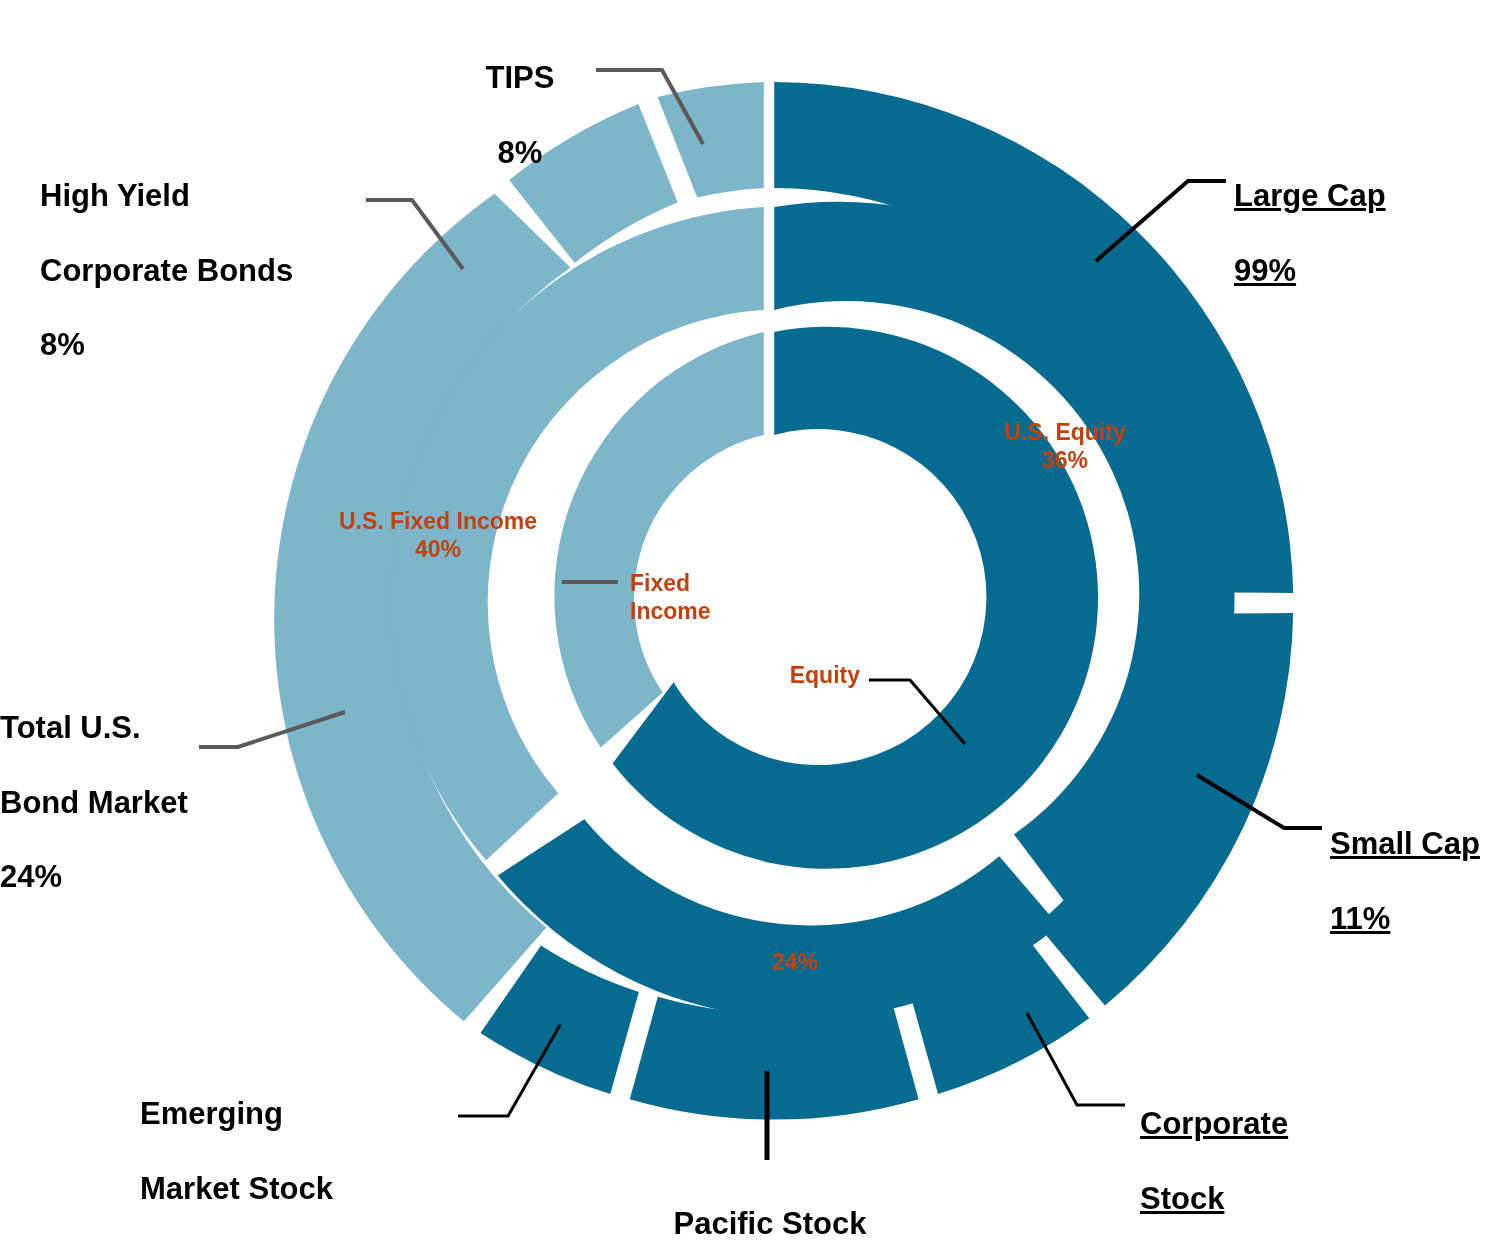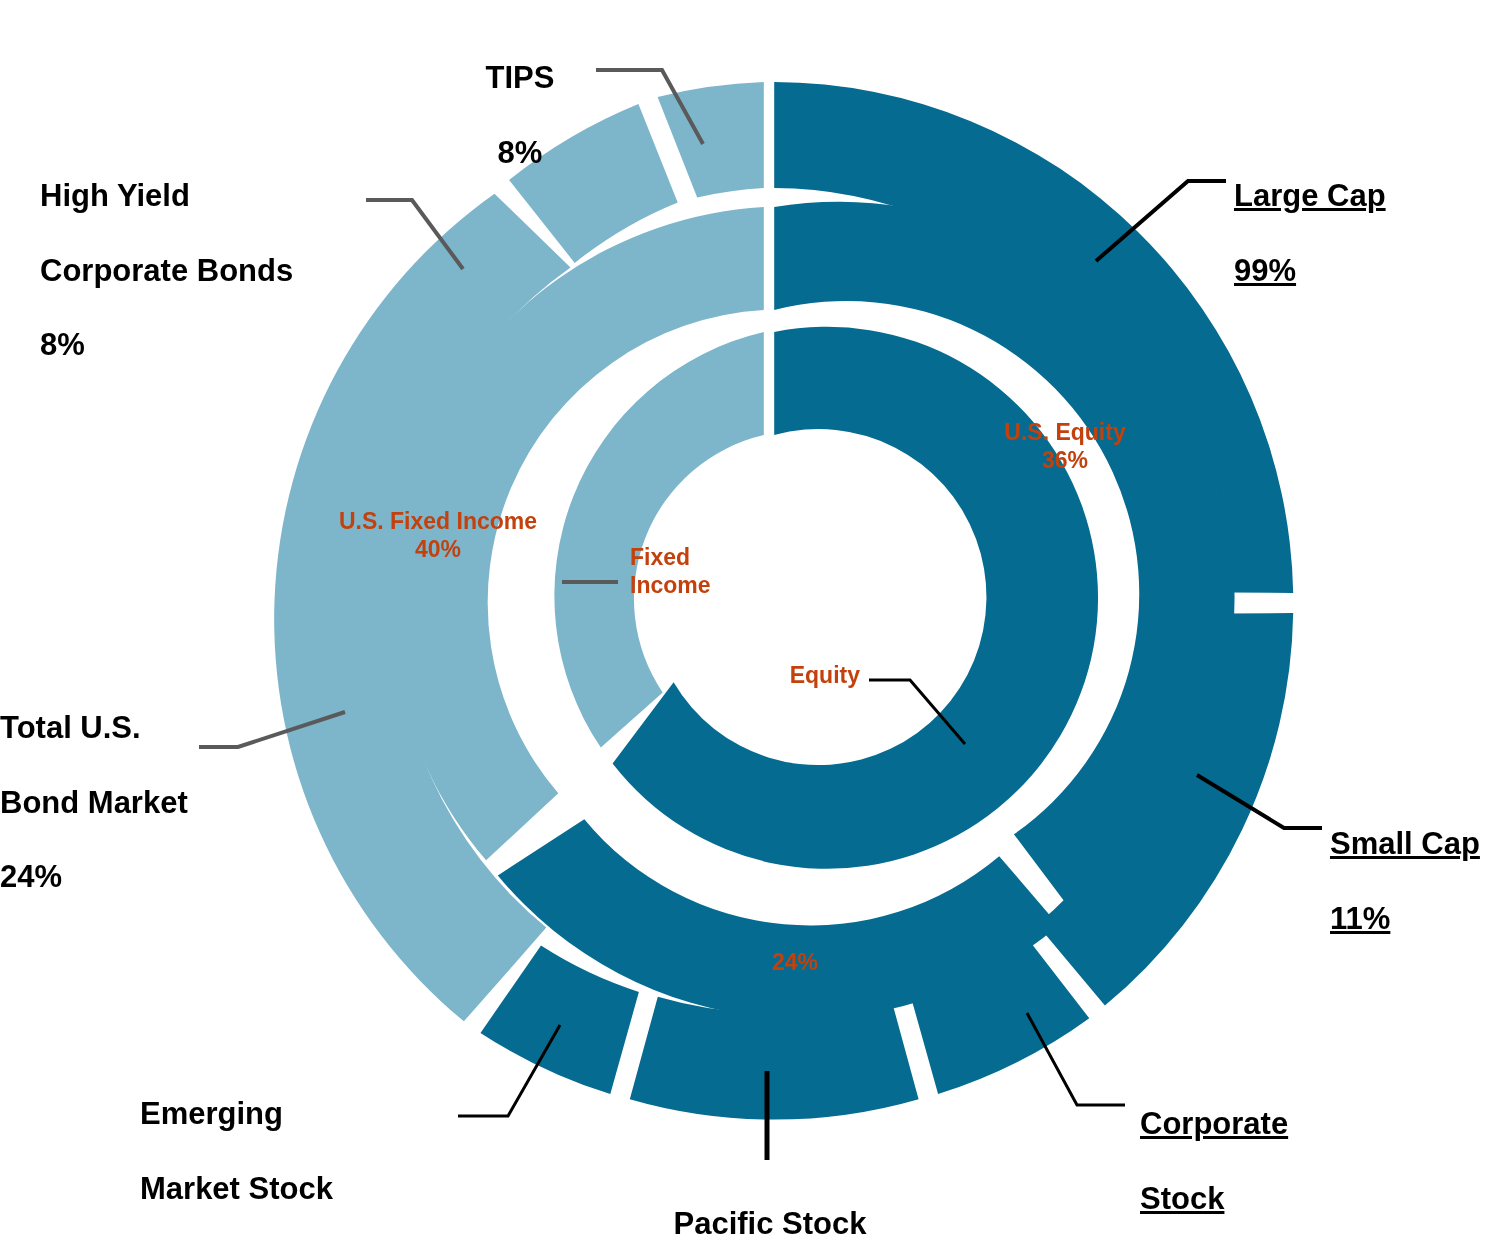--- a/index.html
+++ b/index.html
@@ -129,21 +129,21 @@
   <div class="inner-lbl" style="left:940px; top:418px; width:250px;">
     <span>U.S. Equity</span><br>
     <span>36%</span>
   </div>
 
   <div class="inner-lbl" style="left:600px; top:920px; width:390px;">
     <br>
     <span>24%</span>
   </div>
 
-  <div class="inner-lbl" style="left:630px; top:543px; width:190px; text-align:left;">
+  <div class="inner-lbl" style="left:630px; top:569px; width:190px; text-align:left;">
     <span>Fixed</span><br>
     <span>Income</span>
   </div>
 
   <div class="inner-lbl" style="left:700px; top:661px; width:160px; text-align:right;">
     <span>Equity</span>
   </div>
 
 </div>
 

